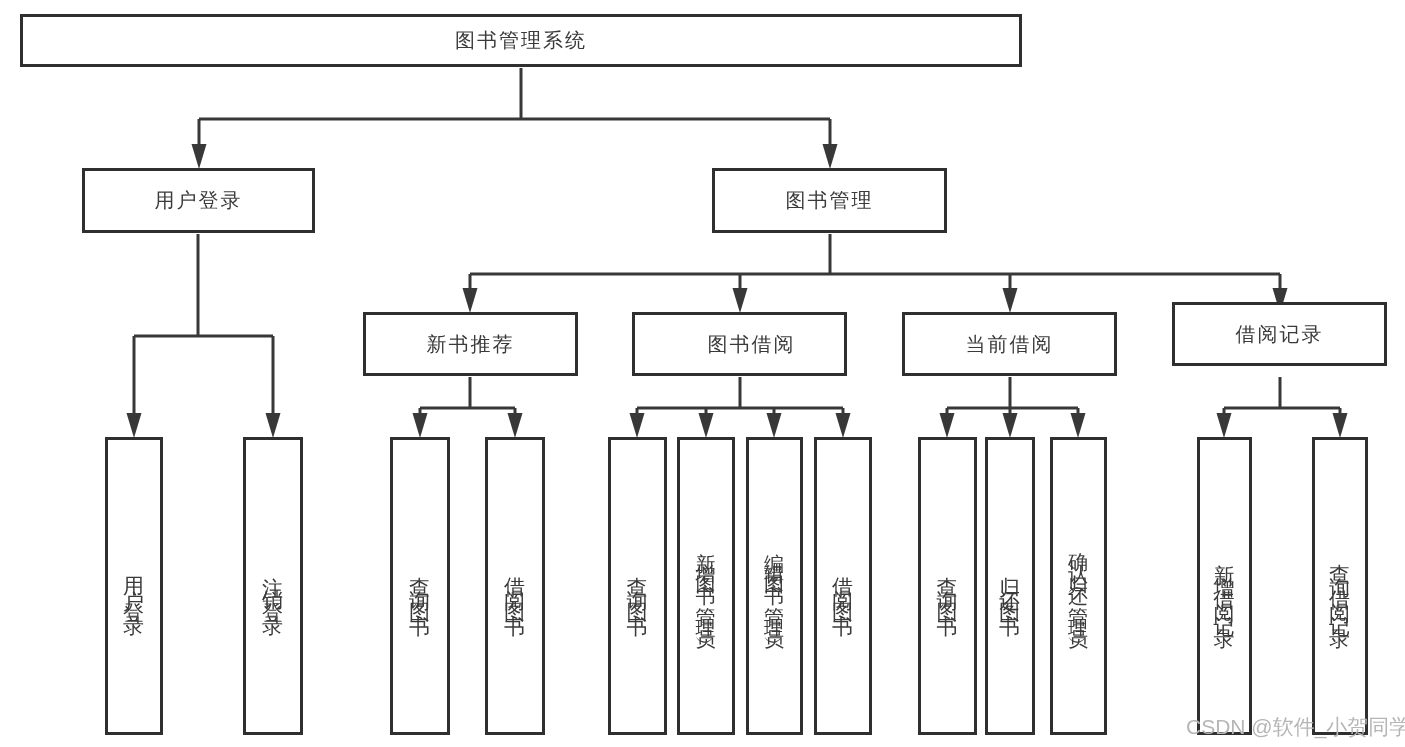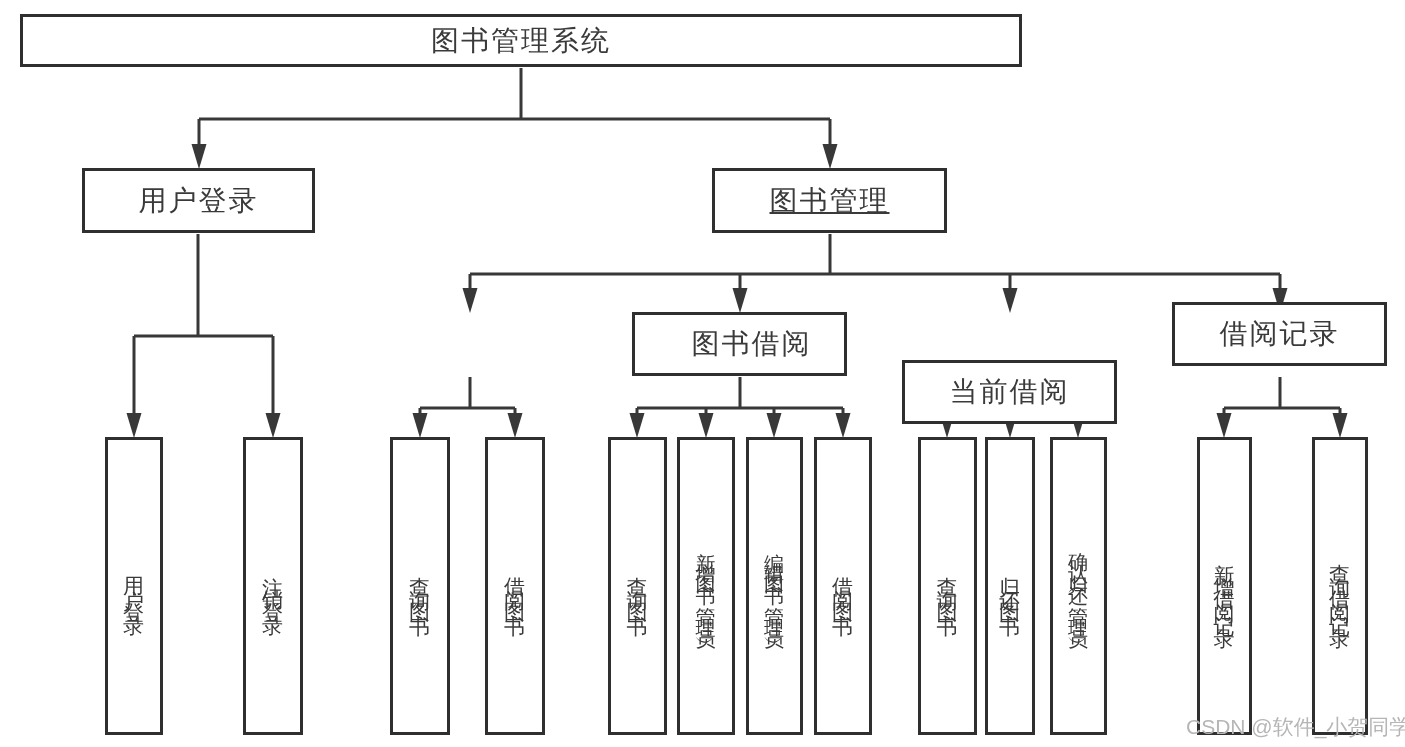--- a/index.html
+++ b/index.html
@@ -20,21 +20,21 @@
   }
   #connectors{position:absolute;left:0;top:0;width:1405px;height:747px;}
   #connectors path{stroke:var(--line);stroke-width:3;fill:none;}
   #connectors polygon{fill:var(--line);stroke:none;}
   .box{
     position:absolute;
     box-sizing:border-box;
     border:3px solid var(--box-border);
     background:#ffffff;
     display:flex;align-items:center;justify-content:center;
-    font-size:28px;
+    font-size:20px;
     letter-spacing:2px;
     color:var(--text);
   }
   .vbox{
     writing-mode:vertical-rl;
     text-orientation:mixed;
     font-size:21px;
     letter-spacing:13px;
     line-height:1;
   }
@@ -88,24 +88,25 @@
     <use href="#ah" x="947" y="438"></use>
     <use href="#ah" x="1010" y="438"></use>
     <use href="#ah" x="1078" y="438"></use>
     <use href="#ah" x="1224" y="438"></use>
     <use href="#ah" x="1340" y="438"></use>
   </svg>
 
   <div class="box" style="left:20px;top:14px;width:1002px;height:53px;">图书管理系统</div>
 
   <div class="box" style="left:82px;top:168px;width:233px;height:65px;">用户登录</div>
-  <div class="box" style="left:712px;top:168px;width:235px;height:65px;text-decoration:underline;">图书管理</div>
+  <div class="box" style="left:712px;top:168px;width:235px;height:65px;">图书管理</div>
 
+  <div class="box" style="left:363px;top:312px;width:215px;height:64px;">新书推荐</div>
   <div class="box" style="left:632px;top:312px;width:215px;height:64px;padding-left:24px;">图书借阅</div>
-  <div class="box" style="left:902px;top:312px;width:215px;height:64px;margin-top:48px;">当前借阅</div>
+  <div class="box" style="left:902px;top:312px;width:215px;height:64px;">当前借阅</div>
   <div class="box" style="left:1172px;top:302px;width:215px;height:64px;">借阅记录</div>
 
   <div class="box vbox" style="left:105px;top:437px;width:58px;height:298px;">用户登录</div>
   <div class="box vbox" style="left:243px;top:437px;width:60px;height:298px;">注销登录</div>
 
   <div class="box vbox" style="left:390px;top:437px;width:60px;height:298px;">查询图书</div>
   <div class="box vbox" style="left:485px;top:437px;width:60px;height:298px;">借阅图书</div>
 
   <div class="box vbox" style="left:608px;top:437px;width:59px;height:298px;">查询图书</div>
   <div class="box vbox long" style="left:677px;top:437px;width:58px;height:298px;">新增图书（管理员）</div>

